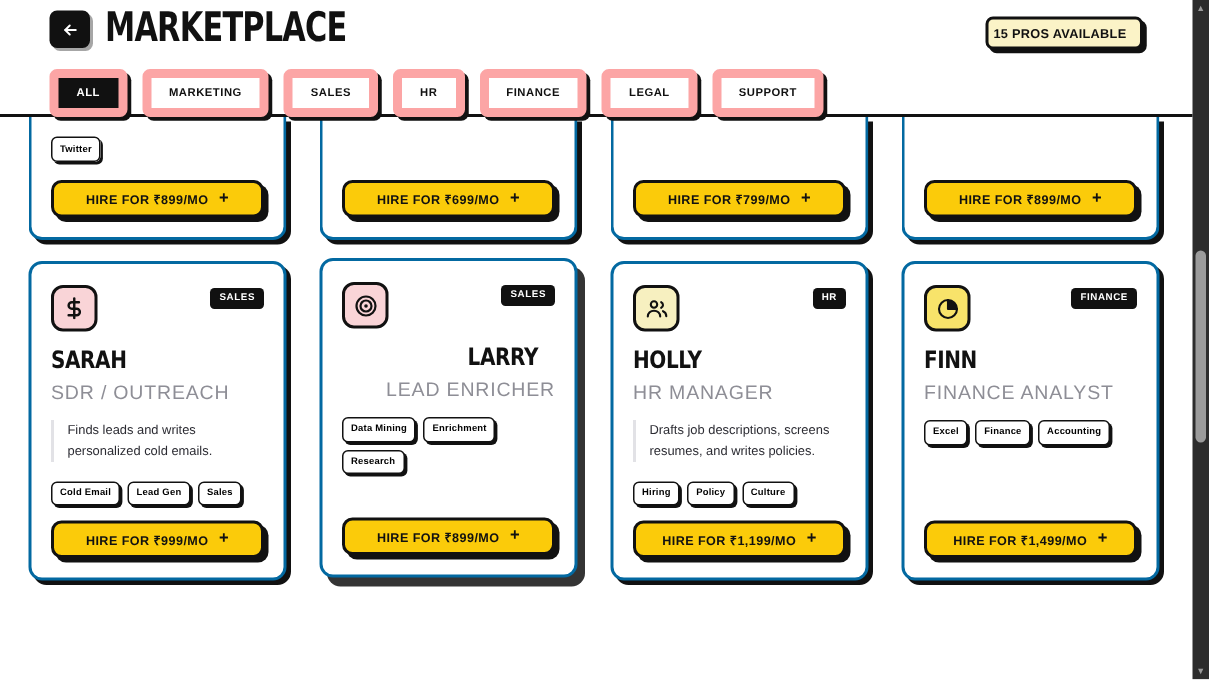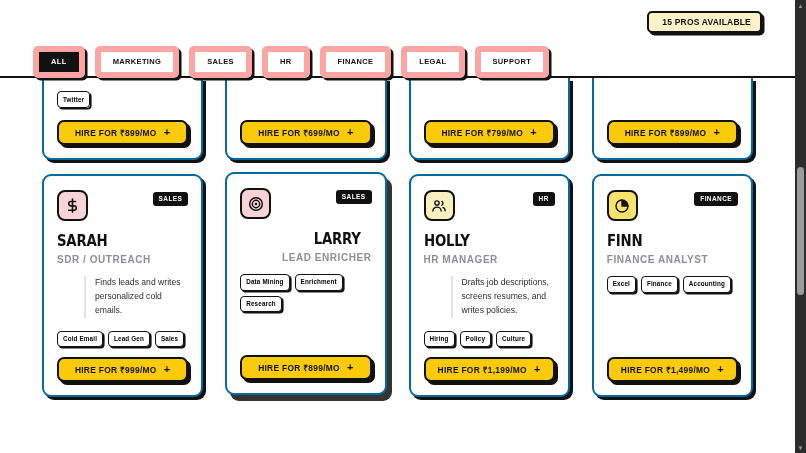--- a/index.html
+++ b/index.html
@@ -51,21 +51,21 @@
     line-height: 1;
     transform: scaleX(0.88) scaleY(1.18);
     transform-origin: left center;
   }
   .pros-badge {
     position: absolute;
     right: 33px; top: 11px;
     background: #fbf3c7;
     border: 2px solid #111111;
     border-radius: 5px;
-    padding: 4px 9px 4px 13px;
+    padding: 4px 9px 4px 3px;
     font-size: 8.5px;
     font-weight: 700;
     letter-spacing: 0.2px;
     color: #111111;
     box-shadow: 2.5px 2.5px 0 #111111;
     cursor: pointer;
     white-space: nowrap;
   }
   .tabs {
     position: absolute;
@@ -98,21 +98,21 @@
     left: 0; top: 78px;
     width: 795px;
     height: 375px;
     background: #ffffff;
     overflow: hidden;
   }
   .grid {
     position: absolute;
     left: 0; top: 0;
     width: 795px;
-    padding: 0 42px;
+    padding: 0 19px;
     display: flex;
     flex-wrap: wrap;
     gap: 14px 22px;
   }
   .grid-row {
     display: flex;
     gap: 22px;
     width: 100%;
   }
 
@@ -172,35 +172,34 @@
     font-family: "DejaVu Sans", sans-serif;
     font-weight: 700;
     font-size: 14.5px;
     color: #111111;
     letter-spacing: -0.3px;
     line-height: 1.05;
     transform: scaleX(0.92) scaleY(1.1);
     transform-origin: left center;
   }
   .pro-role {
-    font-size: 10px;
-    font-weight: 700;
+    font-size: 13px;
+    font-weight: 400;
     letter-spacing: 0.55px;
     color: #8e8e96;
     margin-top: 5px;
     margin-bottom: 11px;
   }
   .pro-desc {
     border-left: 2px solid #e2e2e6;
     padding-left: 9px;
     font-size: 8.6px;
     line-height: 1.62;
     color: #2c2c33;
     margin-bottom: 13px;
-    margin-left: 27px;
   }
   .tag-row {
     display: flex;
     flex-wrap: wrap;
     gap: 5px;
     margin-bottom: 10px;
   }
   .tag {
     border: 1.6px solid #111111;
     border-radius: 4px;
@@ -270,20 +269,31 @@
     border-radius: 4px;
     cursor: pointer;
   }
 </style>
 </head>
 <body>
 
 <div class="viewport">
 
   <div class="header">
+    <div class="header-top">
+      <div class="back-btn">
+        <span>
+          <svg width="12" height="12" viewBox="0 0 24 24" fill="none" stroke="#ffffff" stroke-width="2.6" stroke-linecap="round" stroke-linejoin="round">
+            <line x1="19" y1="12" x2="5" y2="12"></line>
+            <polyline points="11 18 5 12 11 6"></polyline>
+          </svg>
+        </span>
+      </div>
+      <div class="brand-title">MARKETPLACE</div>
+    </div>
 
     <div class="pros-badge">15 PROS AVAILABLE</div>
 
     <div class="tabs">
       <div class="tab active">ALL</div>
       <div class="tab">MARKETING</div>
       <div class="tab">SALES</div>
       <div class="tab">HR</div>
       <div class="tab">FINANCE</div>
       <div class="tab">LEGAL</div>

